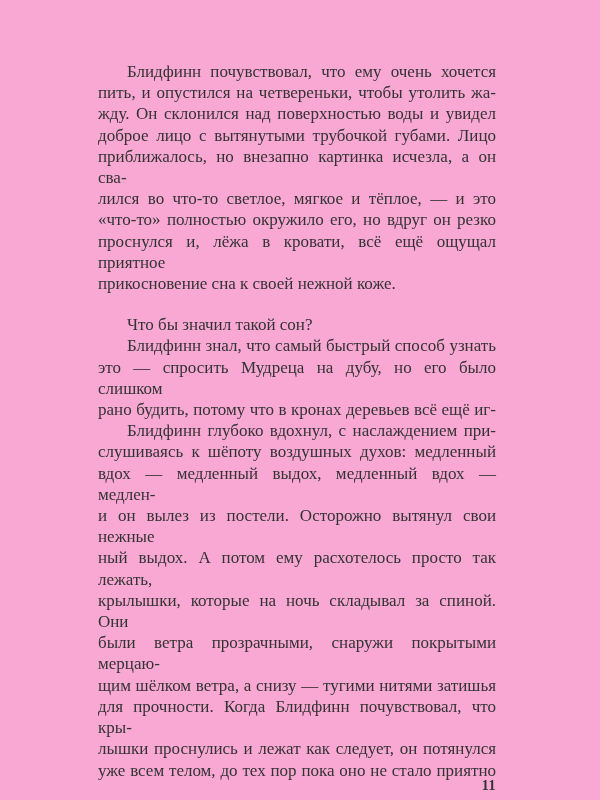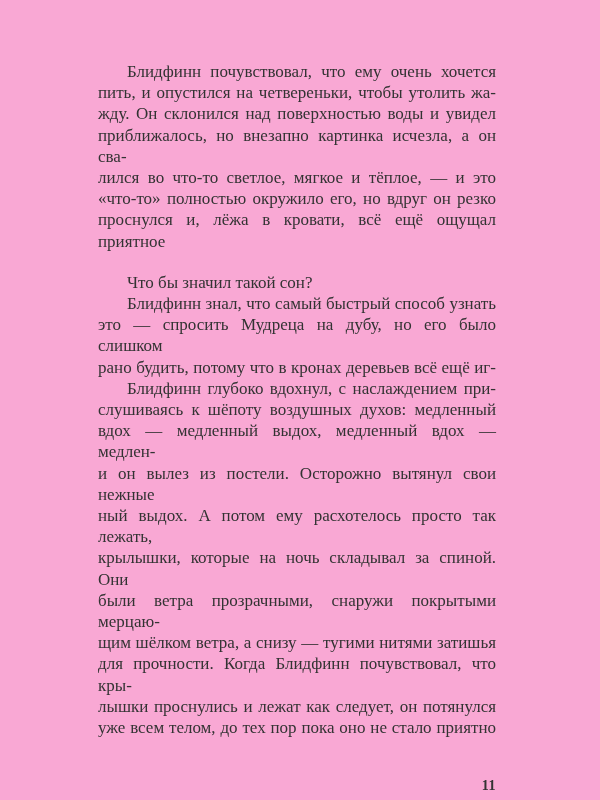--- a/index.html
+++ b/index.html
@@ -51,24 +51,26 @@
 </style>
 </head>
 <body>
 
 <main class="book-page">
   <div class="text-block">
       <div class="para">
         <div class="line indent">Блидфинн почувствовал, что ему очень хочется</div>
         <div class="line">пить, и опустился на четвереньки, чтобы утолить жа-</div>
         <div class="line">жду. Он склонился над поверхностью воды и увидел</div>
+        <div class="line">доброе лицо с вытянутыми трубочкой губами. Лицо</div>
         <div class="line">приближалось, но внезапно картинка исчезла, а он сва-</div>
         <div class="line">лился во что-то светлое, мягкое и тёплое, — и это</div>
         <div class="line">«что-то» полностью окружило его, но вдруг он резко</div>
         <div class="line">проснулся и, лёжа в кровати, всё ещё ощущал приятное</div>
+        <div class="line no-just">прикосновение сна к своей нежной коже.</div>
       </div>
       <div class="para gap">
         <div class="line indent no-just">Что бы значил такой сон?</div>
       </div>
       <div class="para">
         <div class="line indent">Блидфинн знал, что самый быстрый способ узнать</div>
         <div class="line">это — спросить Мудреца на дубу, но его было слишком</div>
         <div class="line">рано будить, потому что в кронах деревьев всё ещё иг-</div>
       </div>
       <div class="para">

